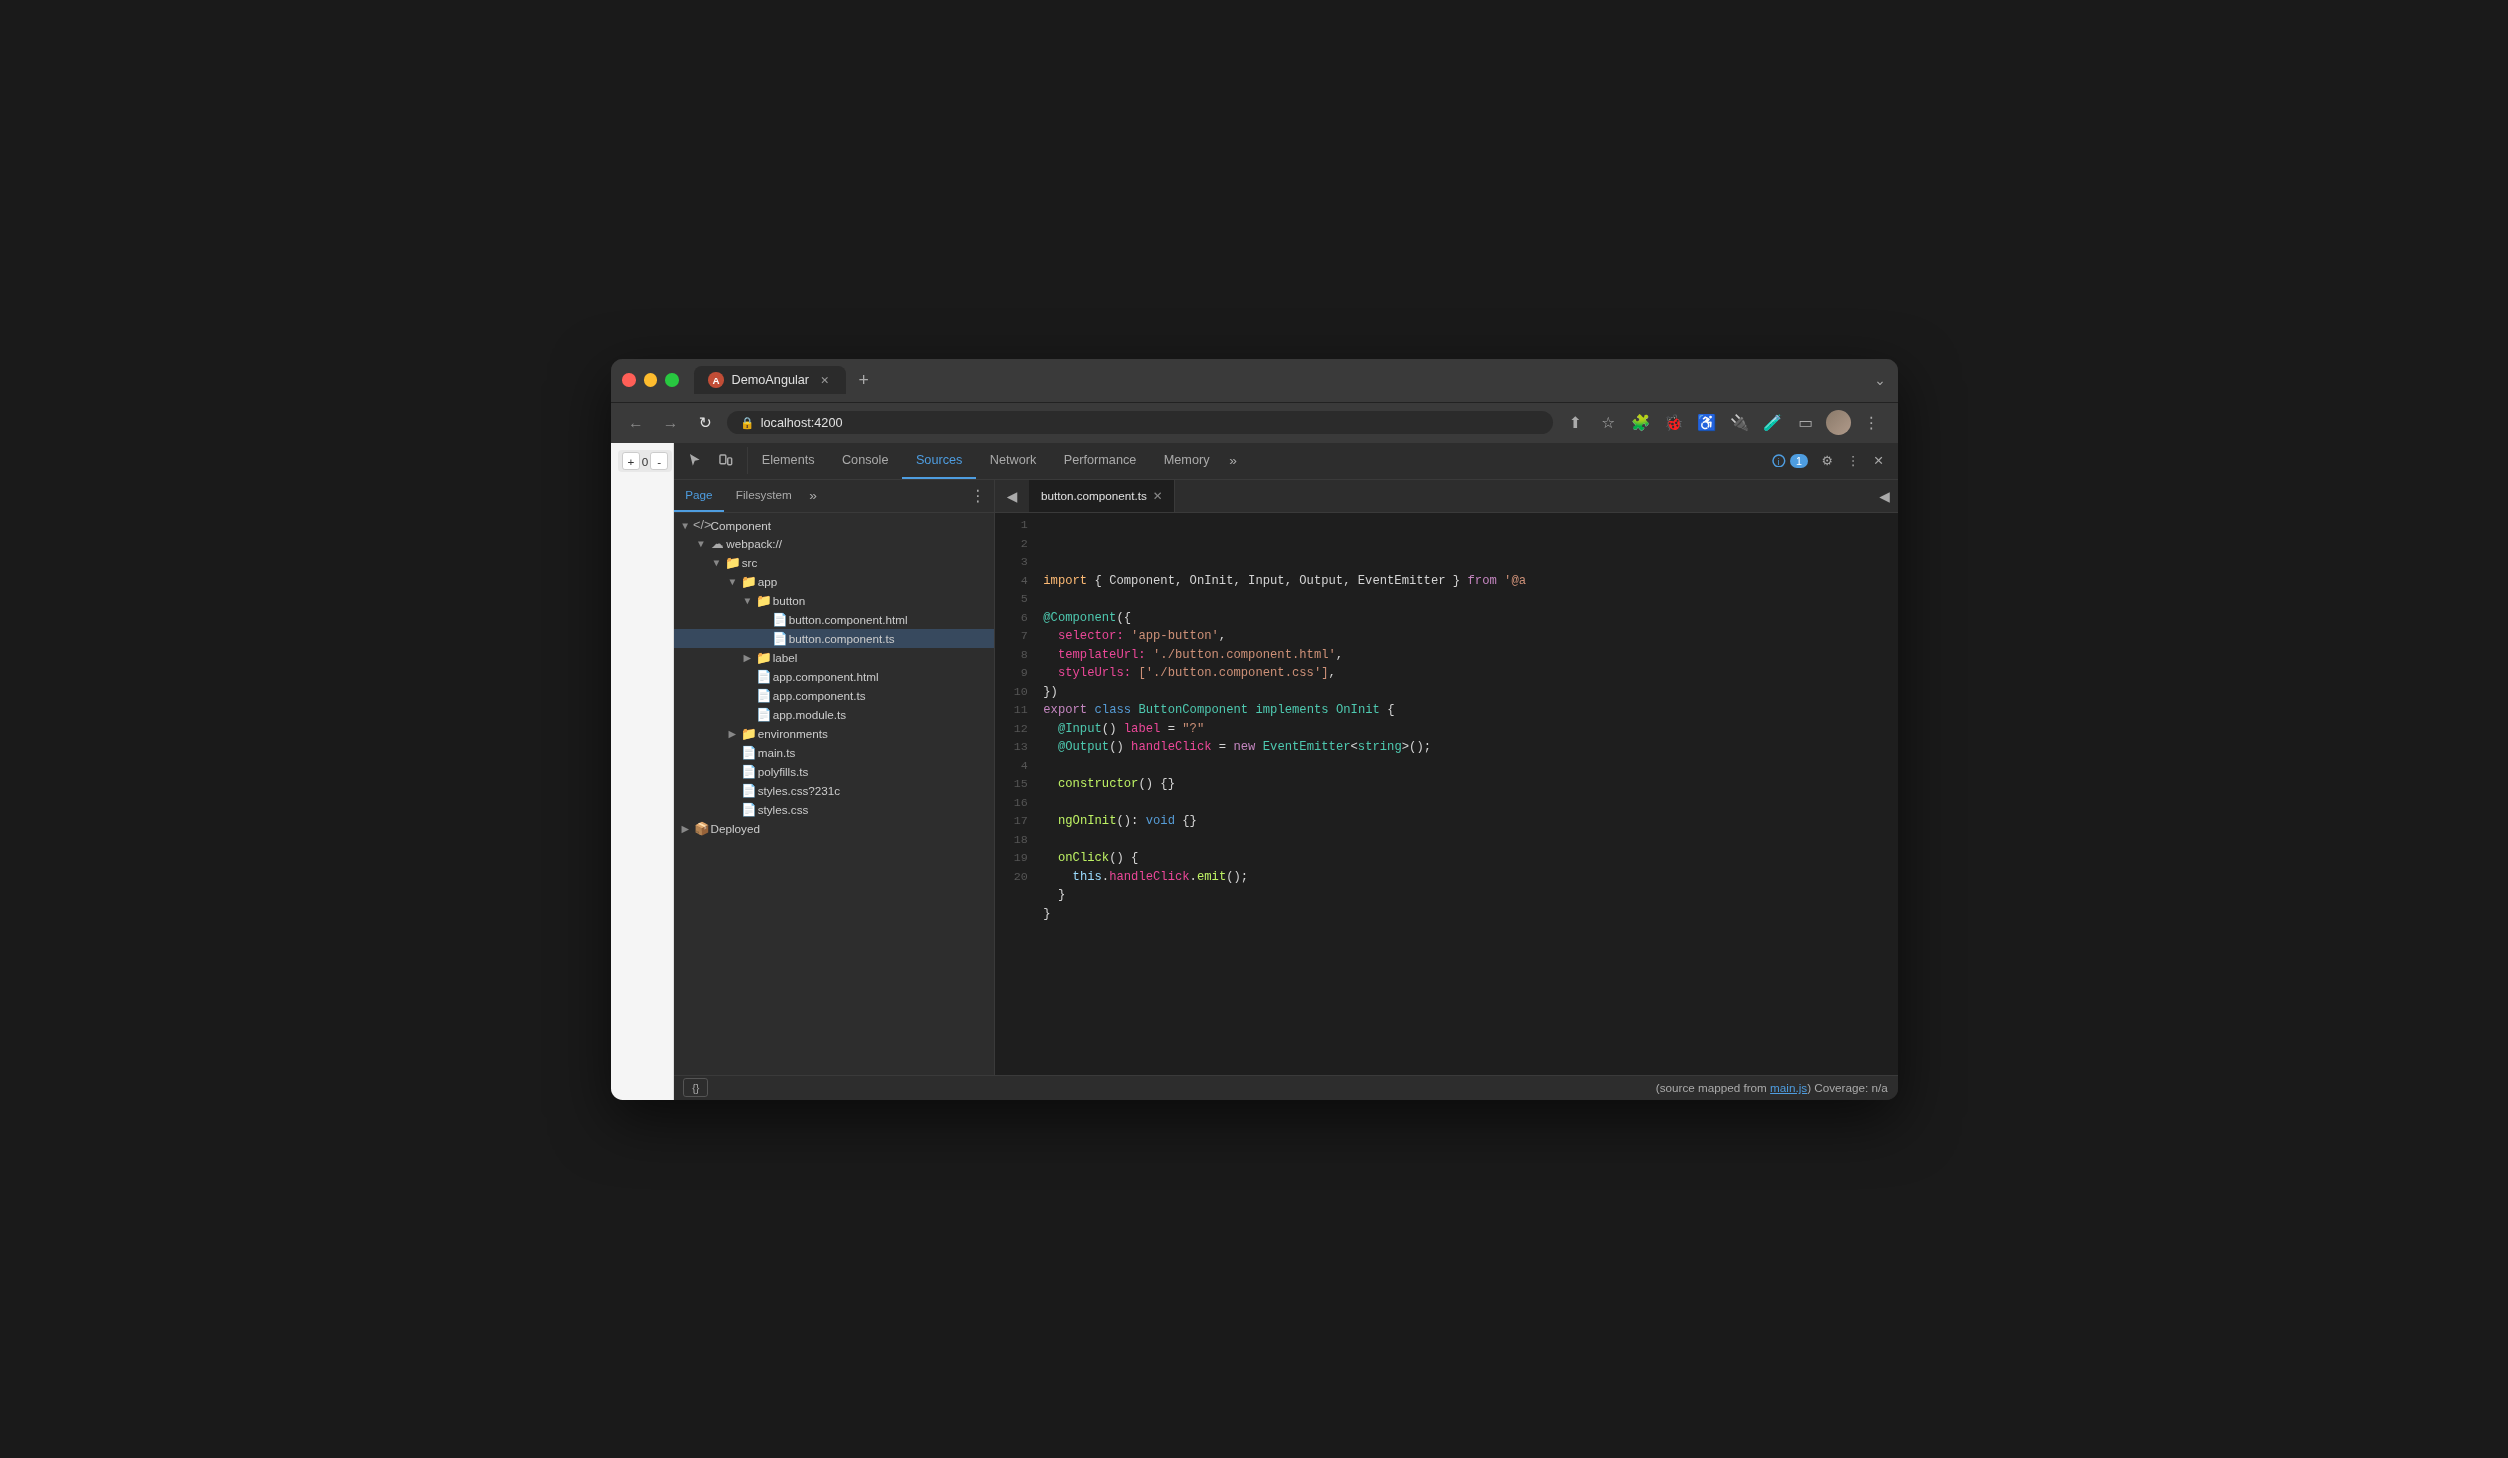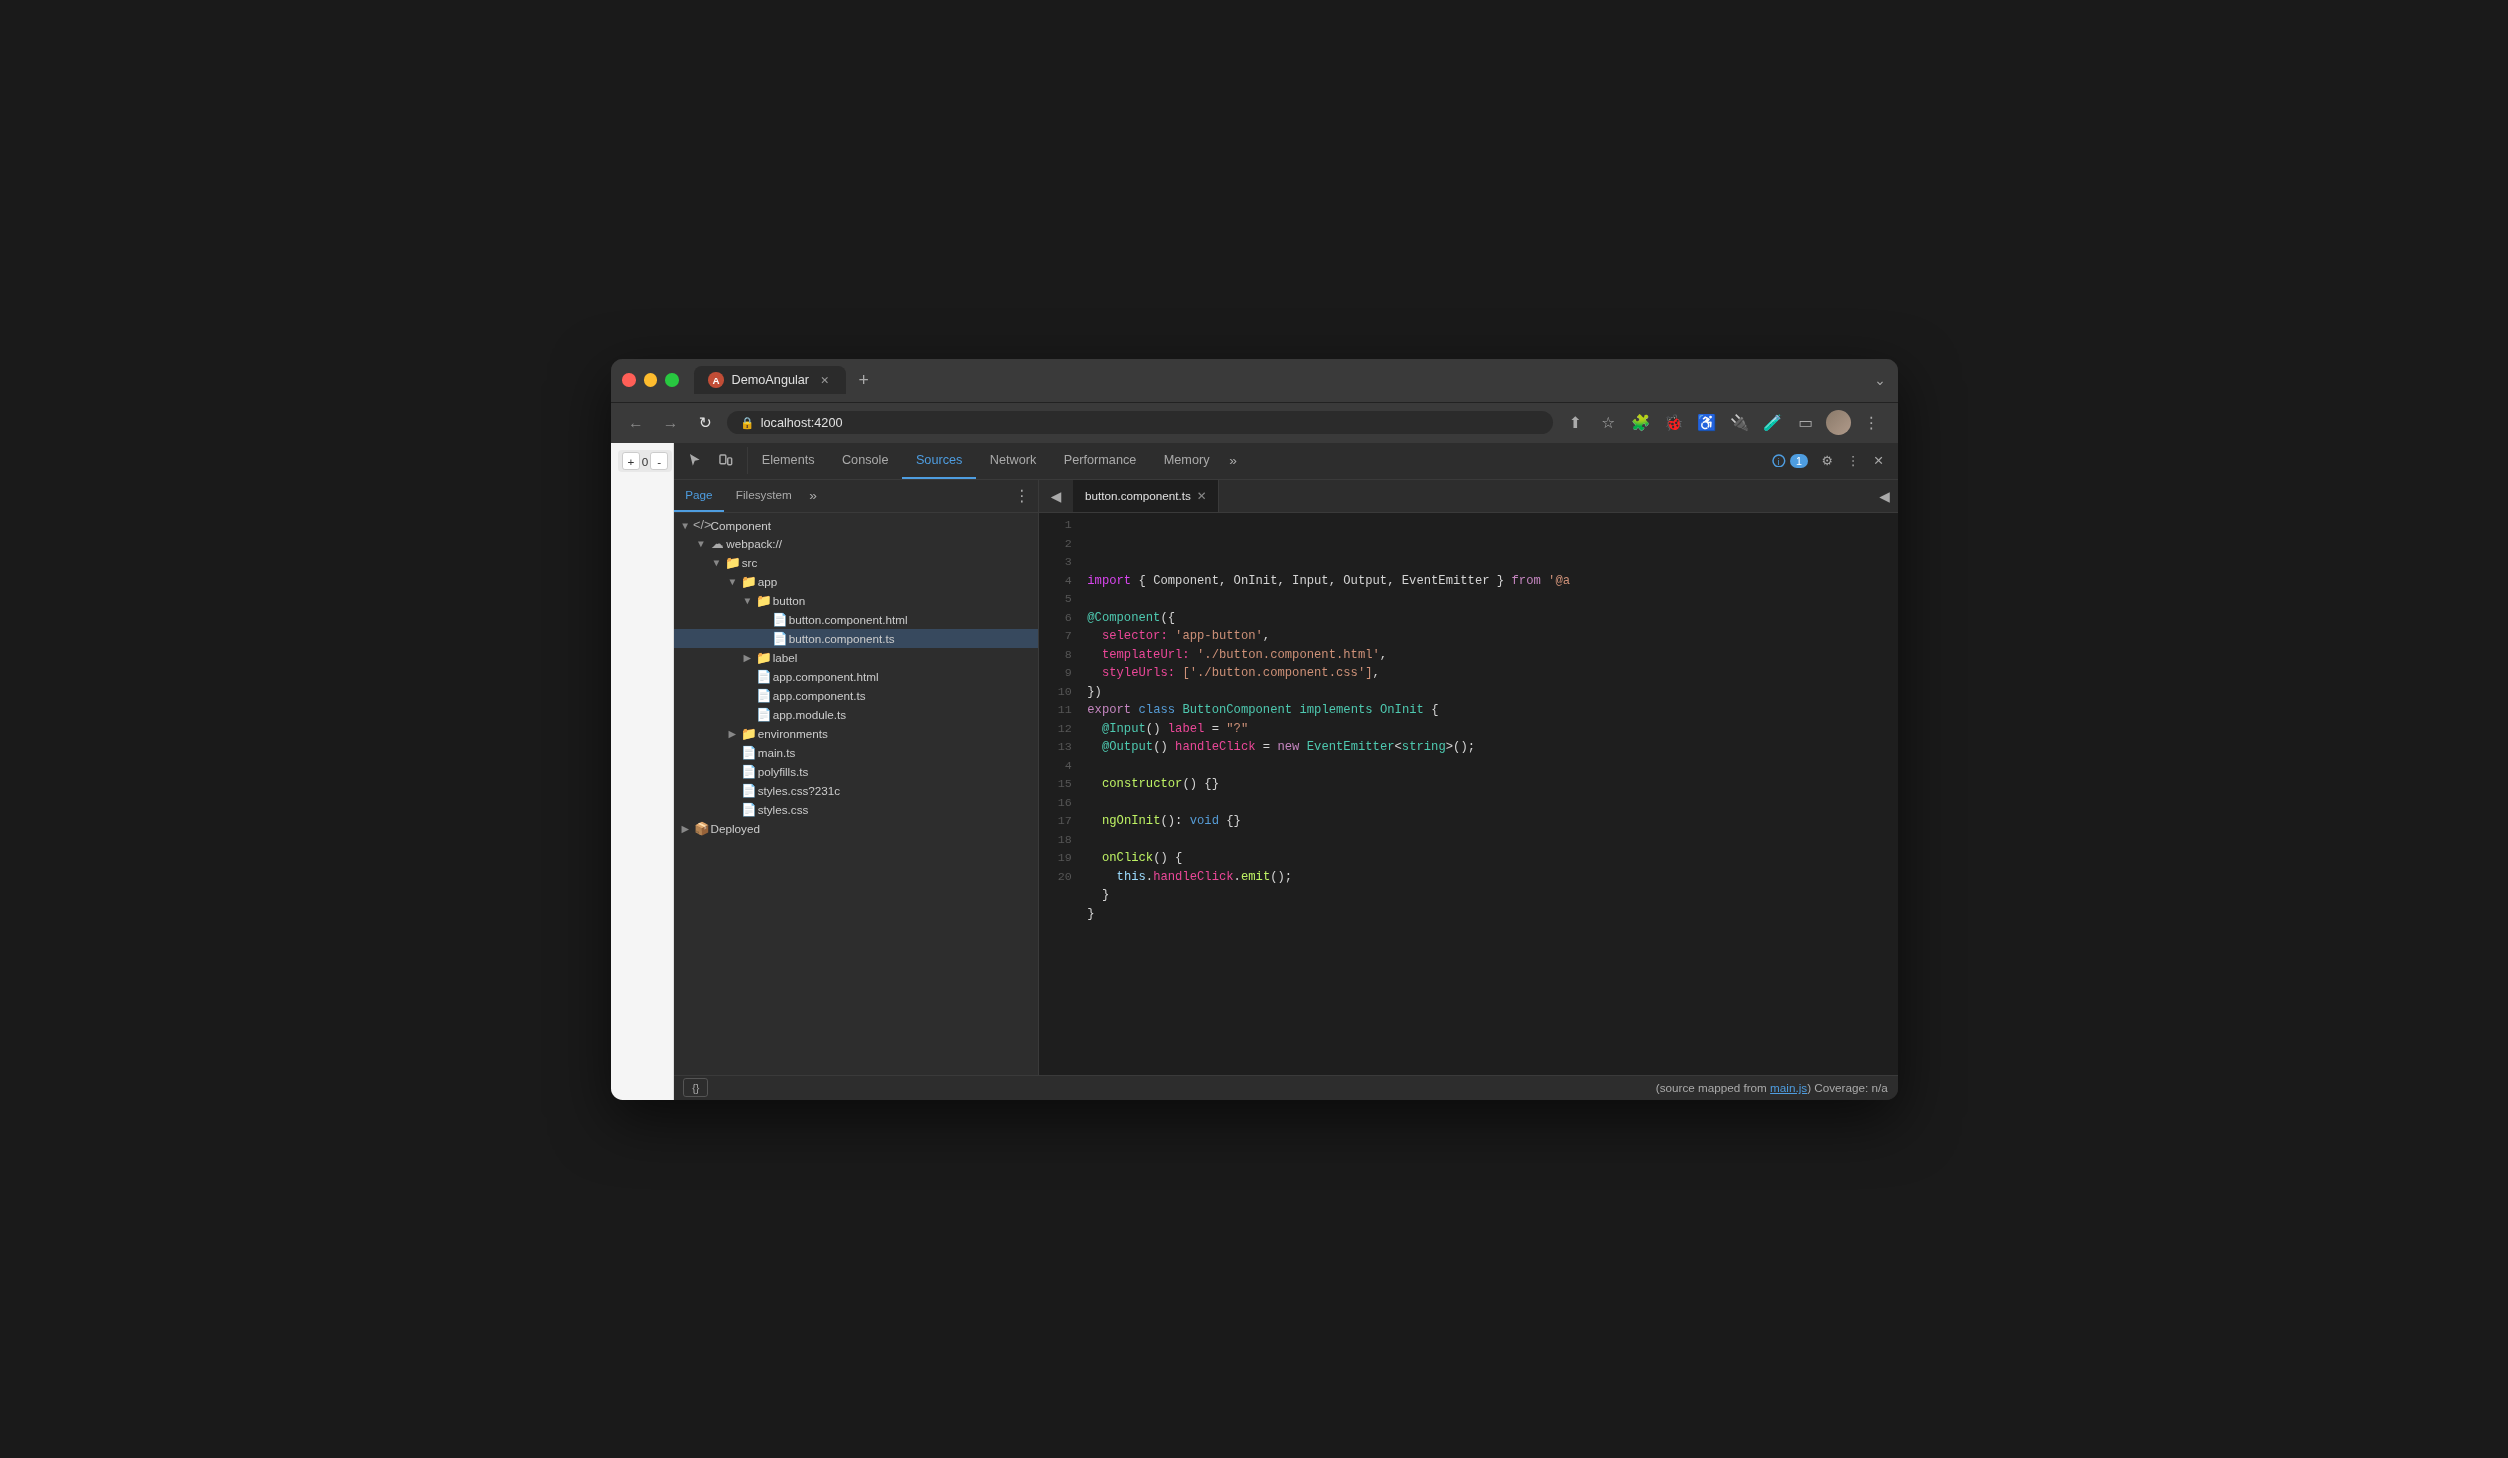--- a/index.html
+++ b/index.html
@@ -300,21 +300,21 @@
 
     
     .sources-panel {
       display: flex;
       flex: 1;
       overflow: hidden;
     }
 
     
     .file-tree-sidebar {
-      width: 365px;
+      width: 321px;
       background: #2d2d2d;
       border-right: 1px solid #3a3a3a;
       display: flex;
       flex-direction: column;
       overflow: hidden;
       flex-shrink: 0;
     }
     .file-tree-tabs {
       display: flex;
       align-items: center;
@@ -469,21 +469,21 @@
       overflow-y: auto;
       color: #ccc;
       white-space: pre;
     }
     .code-line {
       display: block;
       line-height: 18.5px;
     }
 
     
-    .kw-import { color: #d946ef; }
+    .kw-import { color: #fdba74; }
     .kw-export { color: #c586c0; }
     .kw-class { color: #569cd6; }
     .kw-new { color: #c586c0; }
     .kw-this { color: #9cdcfe; }
     .kw-void { color: #569cd6; }
     .kw-implements { color: #4ec9b0; }
     .kw-decorator { color: #4ec9b0; }
     .str { color: #ce9178; }
     .punct { color: #d4d4d4; }
     .class-name { color: #4ec9b0; }

